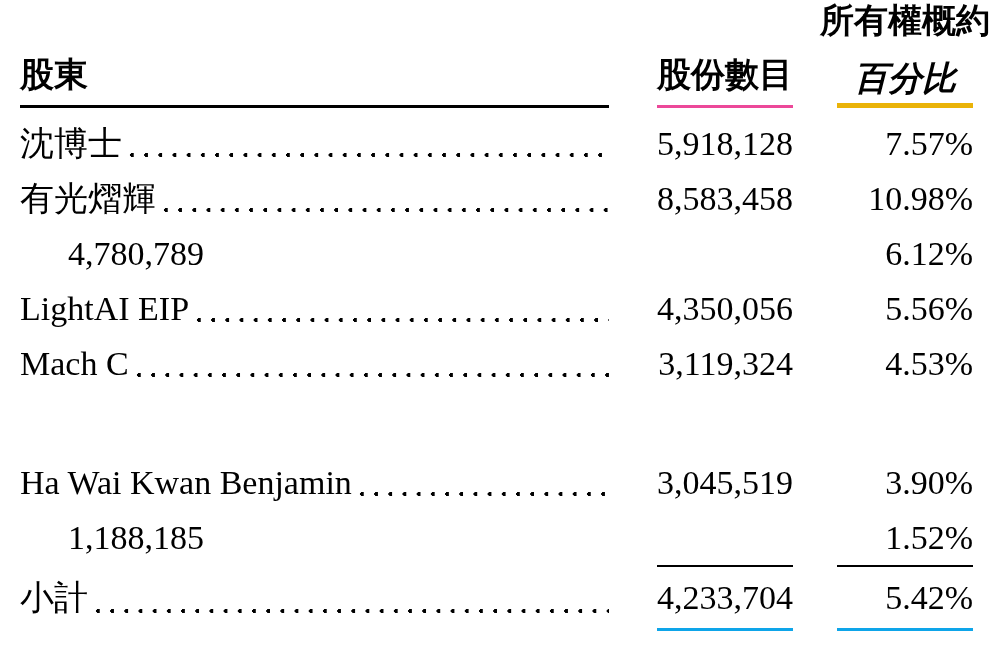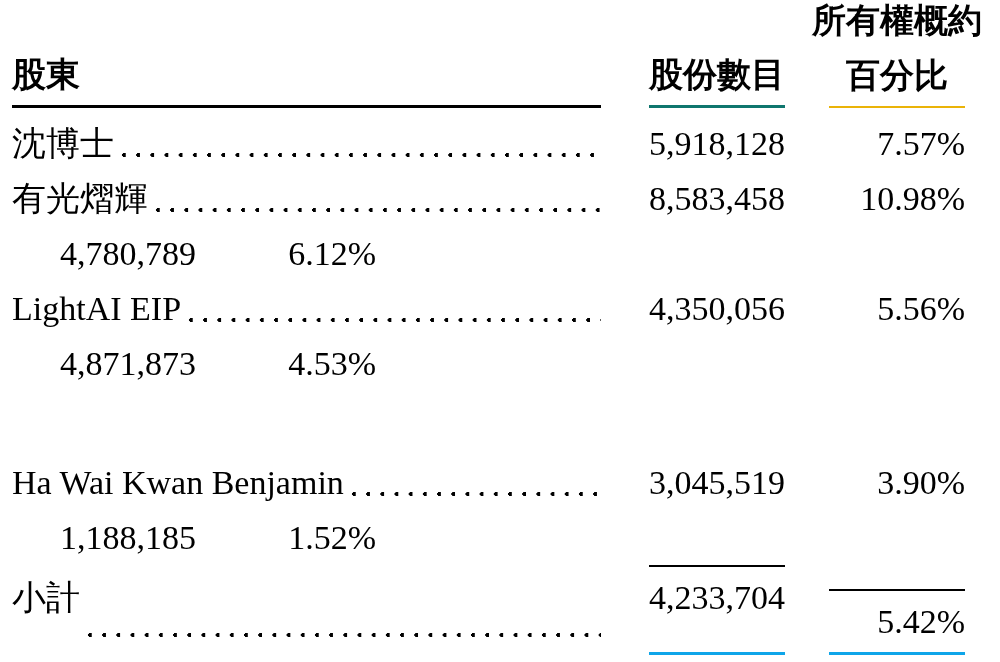--- a/index.html
+++ b/index.html
@@ -5,65 +5,65 @@
   * { box-sizing: border-box; }
   html, body { margin: 0; padding: 0; }
   body {
     width: 1000px; height: 662px;
     background: #ffffff; color: #000000;
     font-family: "Liberation Serif", "DejaVu Serif", serif;
     font-size: 34px;
     overflow: hidden;
   }
   .doc { position: relative; width: 1000px; height: 662px; background: #ffffff; }
-  .tbl { position: absolute; left: 12px; top: 6px; width: 953px; }
+  .tbl { position: absolute; left: 20px; top: 6px; width: 953px; }
 
   
   .hrow1 { display: flex; height: 42px; align-items: flex-end; }
   .hrow2 { display: flex; height: 60px; align-items: flex-end; }
   .sp1 { width: 589px; }
   .sp2 { width: 184px; }
   .h1 {
     width: 589px; font-weight: bold;
     border-bottom: 3px solid #000; padding-bottom: 7px;
     white-space: nowrap;
   }
   .h2wrap { width: 184px; display: flex; justify-content: flex-end; }
   .h3wrap { width: 180px; display: flex; justify-content: flex-end; }
   .hbox {
     display: flex; justify-content: center;
     white-space: nowrap; font-weight: bold;
   }
-  .h2box { width: 136px; border-bottom: 3px solid #0f766e; padding-bottom: 7px; }
-  .h3box { width: 136px; border-bottom: 2px solid #eab308; padding-bottom: 7px; }
+  .h2box { width: 136px; border-bottom: 3px solid #ec4899; padding-bottom: 7px; }
+  .h3box { width: 136px; border-bottom: 5px solid #eab308; padding-bottom: 1px; font-style: italic; }
   .h3top { width: 136px; padding-bottom: 4px; }
 
   
   .rows { margin-top: 8px; }
-  .row { display: flex; height: 55px; line-height: 55px; }
+  .row { display: flex; height: 55px; line-height: 55px; justify-content: space-between; }
   .c1 { width: 589px; display: flex; }
   .nm { white-space: nowrap; }
   .ldr {
     flex: 1 1 auto;
     margin-left: 5px;
     background-image: radial-gradient(circle 2.1px at 3px 3px, #000 98%, rgba(0,0,0,0) 100%);
     background-size: 14.2px 6px;
     background-repeat: repeat-x;
     background-position: left 2px bottom 13px;
   }
   .c2 { width: 184px; text-align: right; white-space: nowrap; }
   .c3 { width: 180px; text-align: right; white-space: nowrap; }
   .gap { height: 64px; }
 
   
   .subrow { display: flex; font-weight: normal; }
   .subc1 { width: 589px; display: flex; line-height: 66px; }
   .subc1 .ldr { background-position: left 2px bottom 17px; }
   .c2wrap { width: 184px; display: flex; justify-content: flex-end; }
-  .c3wrap { width: 180px; display: flex; justify-content: flex-end; margin-top: 24px; }
+  .c3wrap { width: 180px; display: flex; justify-content: flex-end; }
   .subbox {
     width: 136px;
     border-top: 2px solid #000;
     border-bottom: 3px solid #0ea5e9;
     line-height: 61px;
     display: flex; justify-content: flex-end;
     white-space: nowrap;
   }
 </style>
 </head>
@@ -118,21 +118,25 @@
       <div class="row">
         <div class="c1">
           <span class="nm">LightAI EIP</span>
           <span class="ldr"></span>
         </div>
         <div class="c2">4,350,056</div>
         <div class="c3">5.56%</div>
       </div>
 
       <div class="row">
-        <div class="c2">4,871,873</div>
+        <div class="c1">
+          <span class="nm">Mach C</span>
+          <span class="ldr"></span>
+        </div>
+        <div class="c2">3,119,324</div>
         <div class="c3">4.53%</div>
       </div>
 
       <div class="gap"></div>
 
       <div class="row">
         <div class="c1">
           <span class="nm">Ha Wai Kwan Benjamin</span>
           <span class="ldr"></span>
         </div>

